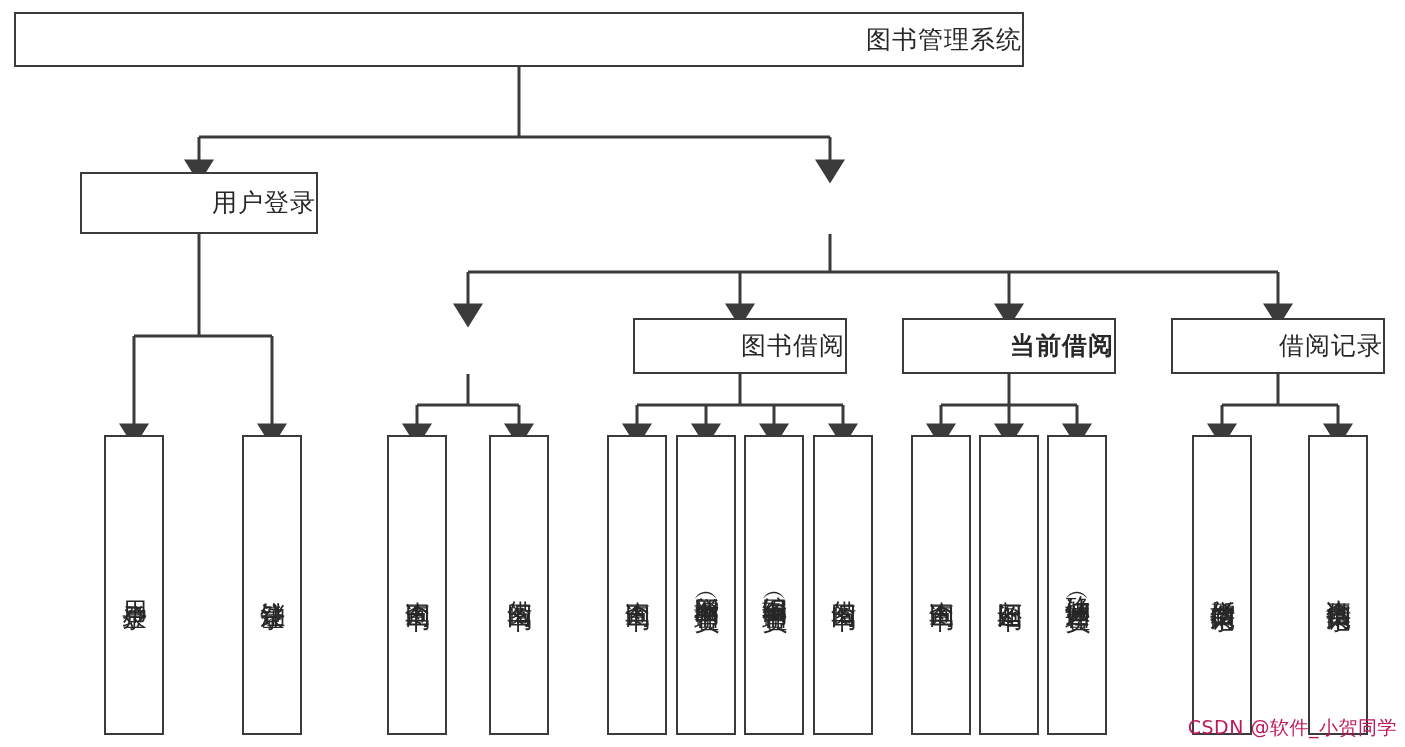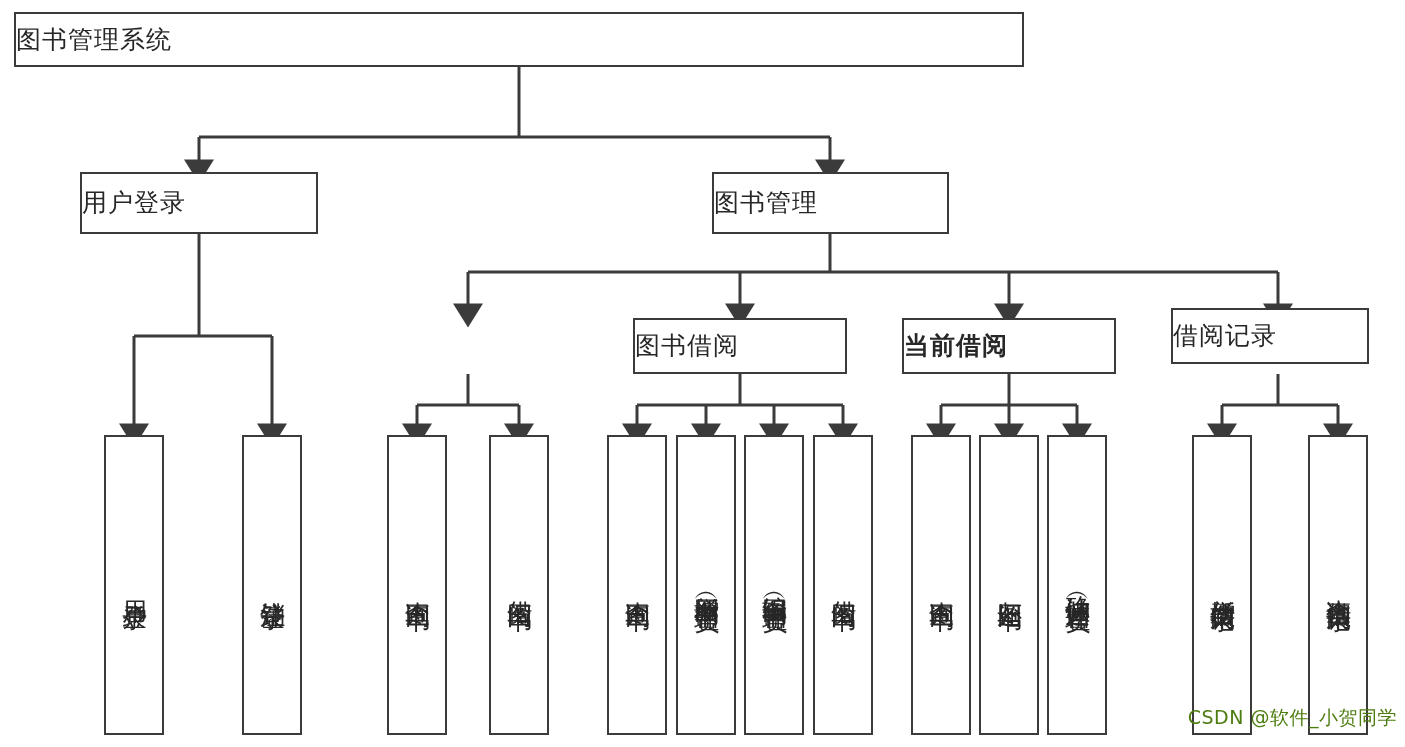--- a/index.html
+++ b/index.html
@@ -25,21 +25,21 @@
     width: 1405px;
     height: 747px;
   }
   .node {
     position: absolute;
     box-sizing: border-box;
     background: #ffffff;
     border: 2px solid #3b3b3b;
     display: flex;
     align-items: center;
-    justify-content: flex-start;
+    justify-content: flex-end;
     color: #272727;
     z-index: 2;
   }
   .node-h {
     font-size: 25px;
     line-height: 1.1;
     letter-spacing: 1px;
     white-space: nowrap;
   }
   .node-root {
@@ -57,23 +57,23 @@
   }
   .node-v .vlabel {
     writing-mode: vertical-rl;
     text-orientation: upright;
     display: block;
     max-height: 286px;
   }
   .watermark {
     position: absolute;
     right: 8px;
-    bottom: 16px;
+    bottom: 6px;
     font-size: 19px;
-    color: #4d7c0f;
+    color: #be185d;
     white-space: nowrap;
     z-index: 5;
     letter-spacing: 0.5px;
   }
 </style>
 </head>
 <body>
 
 <div id="diagram-root">
 
@@ -129,34 +129,31 @@
   </svg>
 
   <div class="node node-h node-root" style="left:14px; top:12px; width:1010px; height:55px;">
     <span>图书管理系统</span>
   </div>
 
   <div class="node node-h" style="left:80px; top:172px; width:238px; height:62px;">
     <span>用户登录</span>
   </div>
 
-  <div class="node node-h" style="left:712px; top:172px; width:237px; height:62px;">
-    <span>图书管理</span>
-  </div>
 
 
   <div class="node node-h" style="left:633px; top:318px; width:214px; height:56px;">
     <span>图书借阅</span>
   </div>
 
   <div class="node node-h" style="left:902px; top:318px; width:214px; height:56px;font-weight:bold;">
     <span>当前借阅</span>
   </div>
 
-  <div class="node node-h" style="left:1171px; top:308px; width:198px; height:56px;">
+  <div class="node node-h" style="left:1171px; top:318px; width:214px; height:56px;">
     <span>借阅记录</span>
   </div>
 
   <div class="node node-v" style="left:104px; top:435px; width:60px; height:300px;">
     <span class="vlabel">用户登录</span>
   </div>
 
   <div class="node node-v" style="left:242px; top:435px; width:60px; height:300px;">
     <span class="vlabel">注销登录</span>
   </div>

